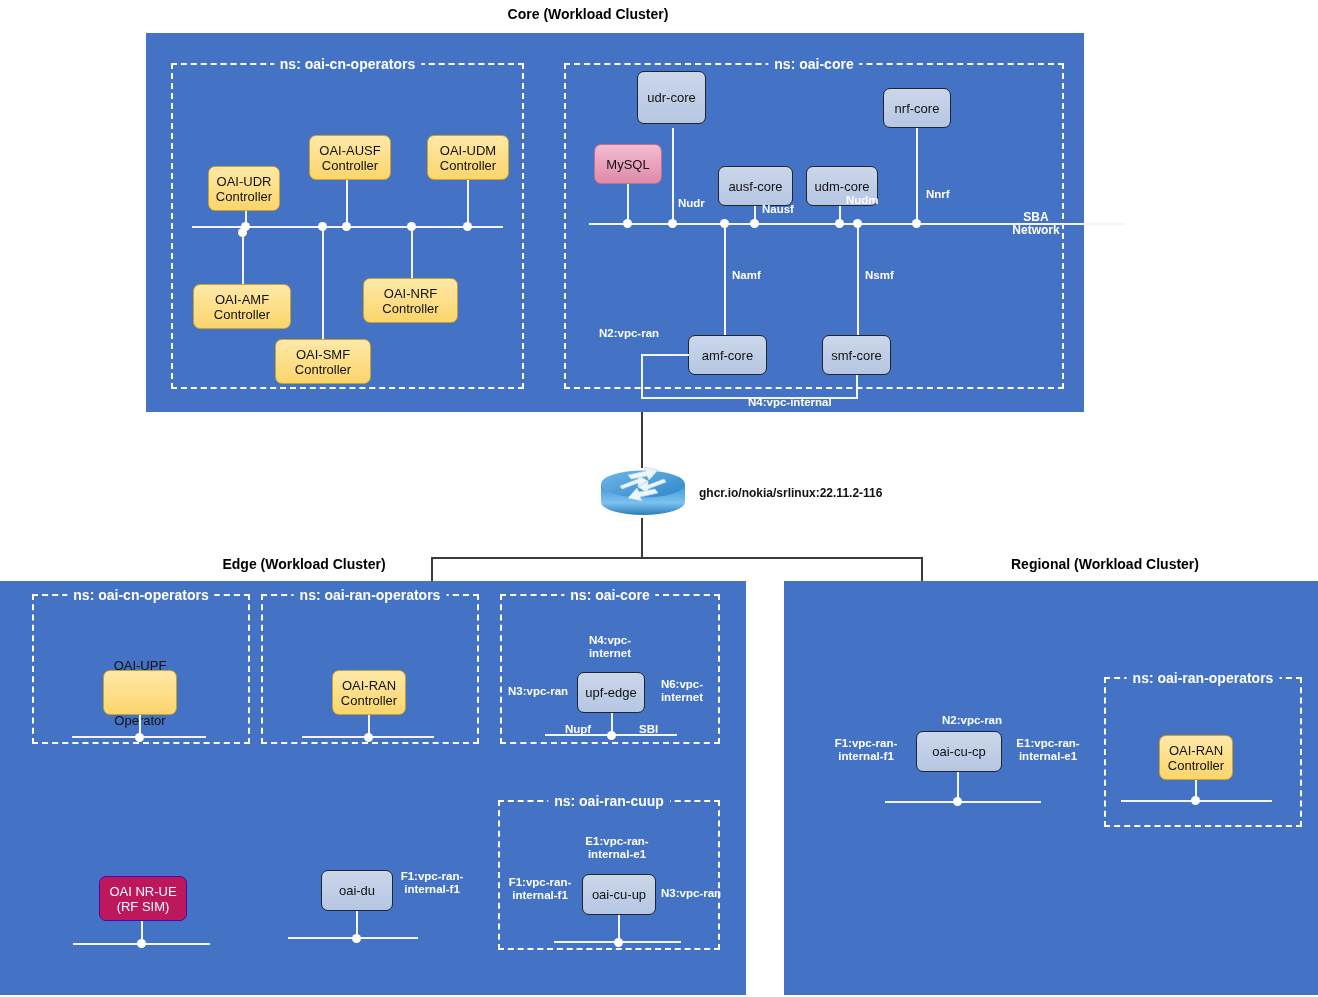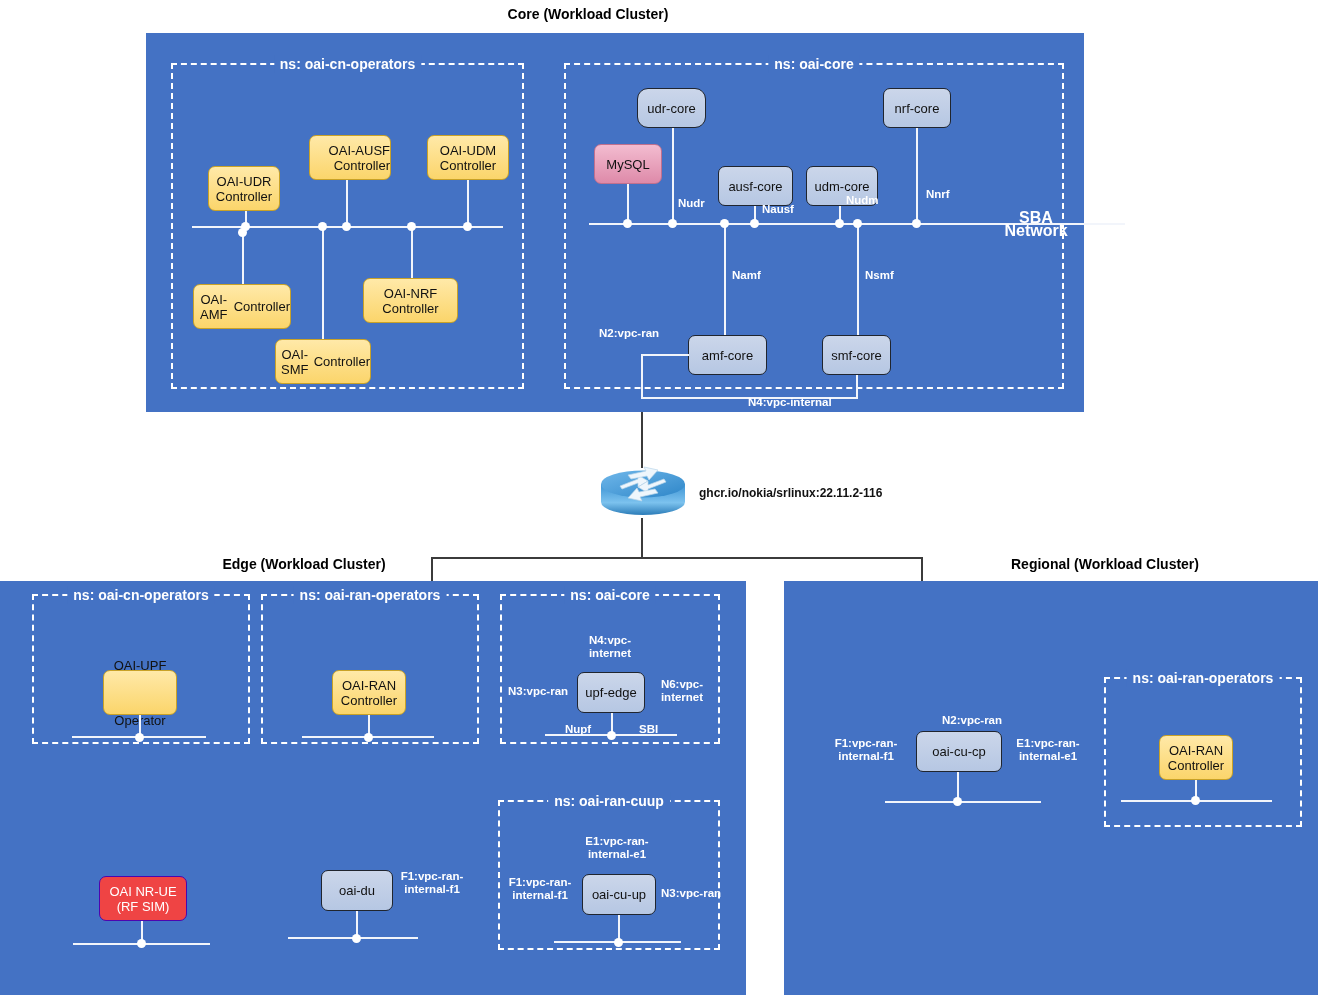--- a/index.html
+++ b/index.html
@@ -43,21 +43,21 @@
   }
   .node.core{
     background:linear-gradient(180deg,#CBD6EA 0%,#B6C7E3 100%);
     border:1.6px solid #20252e;color:#111;
   }
   .node.db{
     background:linear-gradient(180deg,#F3BCD0 0%,#DE8AA9 100%);
     border:1.6px solid #C0708E;color:#111;
   }
   .node.ue{
-    background:#ef4444;border:1.6px solid #4B06B0;color:#fff;
+    background:#be185d;border:1.6px solid #4B06B0;color:#fff;
   }
 
   
   .wire-h{position:absolute;background:#f2f5fb;height:2px;}
   .wire-v{position:absolute;background:#f2f5fb;width:2px;}
   .dot{position:absolute;width:9px;height:9px;border-radius:50%;background:#ffffff;}
 
   .lead-h{position:absolute;background:#3b3b3b;height:1.5px;}
   .lead-v{position:absolute;background:#3b3b3b;width:1.5px;}
 
@@ -87,66 +87,66 @@
 
   <div class="wire-h" style="left:46px;top:193px;width:311px;"></div>
 
   <div class="node ctrl" style="left:62px;top:133px;width:72px;height:45px;flex-direction:column;">
     <span>OAI-UDR</span>
     <span>Controller</span>
   </div>
   <div class="wire-v" style="left:99px;top:178px;height:17px;"></div>
   <div class="dot" style="left:95px;top:189px;"></div>
 
-  <div class="node ctrl" style="left:163px;top:102px;width:82px;height:45px;flex-direction:column;align-items:flex-end;">
+  <div class="node ctrl" style="left:163px;top:102px;width:82px;height:45px;flex-direction:column;">
     <span>OAI-AUSF</span>
     <span>Controller</span>
   </div>
   <div class="wire-v" style="left:200px;top:147px;height:48px;"></div>
   <div class="dot" style="left:196px;top:189px;"></div>
 
   <div class="node ctrl" style="left:281px;top:102px;width:82px;height:45px;flex-direction:column;">
     <span>OAI-UDM</span>
     <span>Controller</span>
   </div>
   <div class="wire-v" style="left:321px;top:147px;height:48px;"></div>
   <div class="dot" style="left:317px;top:189px;"></div>
 
-  <div class="node ctrl" style="left:47px;top:251px;width:98px;height:45px;flex-direction:row;">
+  <div class="node ctrl" style="left:47px;top:251px;width:98px;height:45px;flex-direction:column;">
     <span>OAI-AMF</span>
     <span>Controller</span>
   </div>
   <div class="wire-v" style="left:96px;top:197px;height:54px;"></div>
   <div class="dot" style="left:92px;top:195px;"></div>
 
-  <div class="node ctrl" style="left:129px;top:306px;width:96px;height:45px;flex-direction:row;">
+  <div class="node ctrl" style="left:129px;top:306px;width:96px;height:45px;flex-direction:column;">
     <span>OAI-SMF</span>
     <span>Controller</span>
   </div>
   <div class="wire-v" style="left:176px;top:193px;height:113px;"></div>
   <div class="dot" style="left:172px;top:189px;"></div>
 
   <div class="node ctrl" style="left:217px;top:245px;width:95px;height:45px;flex-direction:column;">
     <span>OAI-NRF</span>
     <span>Controller</span>
   </div>
   <div class="wire-v" style="left:265px;top:193px;height:52px;"></div>
   <div class="dot" style="left:261px;top:189px;"></div>
 
   <div class="abs ns-box" style="left:418px;top:30px;width:500px;height:326px;">
     <div class="ns-label">ns: oai-core</div>
   </div>
 
   <div class="wire-h" style="left:443px;top:190px;width:536px;"></div>
-  <div class="iflabel" style="left:845px;top:178px;width:90px;font-size:16px;">
+  <div class="iflabel" style="left:845px;top:178px;width:90px;font-size:12px;">
     <span>SBA</span><br>
     <span>Network</span>
   </div>
 
-  <div class="node core" style="left:491px;top:55px;width:69px;height:40px;border-radius:11px;">
+  <div class="node core" style="left:491px;top:38px;width:69px;height:53px;">
     <span>udr-core</span>
   </div>
   <div class="wire-v" style="left:526px;top:95px;height:97px;"></div>
   <div class="dot" style="left:522px;top:186px;"></div>
 
   <div class="node db" style="left:448px;top:111px;width:68px;height:40px;">
     <span>MySQL</span>
   </div>
   <div class="wire-v" style="left:481px;top:151px;height:41px;"></div>
   <div class="dot" style="left:477px;top:186px;"></div>

